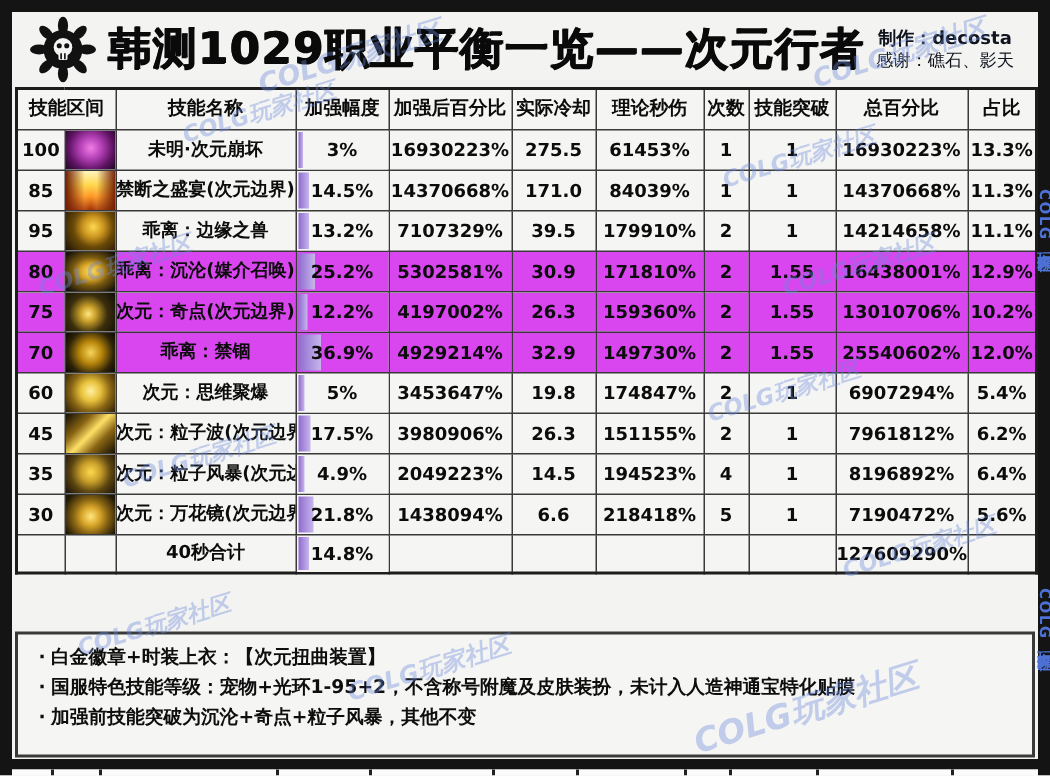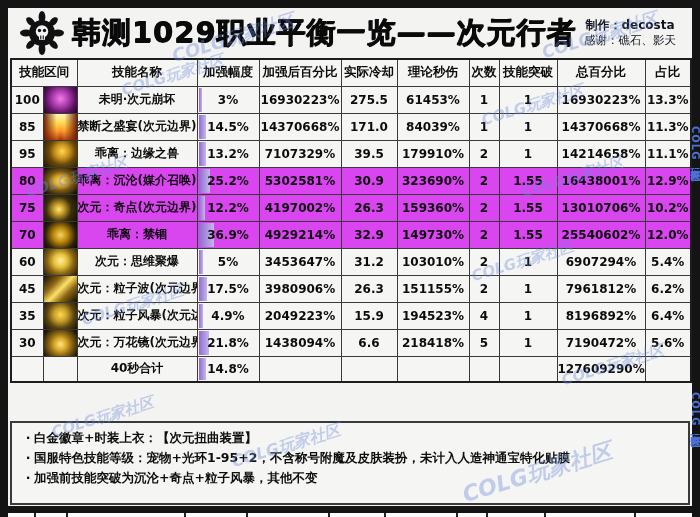--- a/index.html
+++ b/index.html
@@ -190,21 +190,21 @@
         </tr>
         <tr class="hl">
           <td class="c-level">80</td>
           <td class="c-icon">
             <div class="skill-icon i3"></div>
           </td>
           <td class="c-name">乖离：沉沦(媒介召唤)</td>
           <td class="c-boost"><span class="bar" style="width: 11px;"></span><span class="bval">25.2%</span></td>
           <td class="c-pct">5302581%</td>
           <td class="c-cd">30.9</td>
-          <td class="c-dps">323690%</td>
+          <td class="c-dps">171810%</td>
           <td class="c-count">2</td>
           <td class="c-bt">1.55</td>
           <td class="c-total">16438001%</td>
           <td class="c-share">12.9%</td>
         </tr>
         <tr class="hl">
           <td class="c-level">75</td>
           <td class="c-icon">
             <div class="skill-icon i4"></div>
           </td>
@@ -234,22 +234,22 @@
           <td class="c-share">12.0%</td>
         </tr>
         <tr>
           <td class="c-level">60</td>
           <td class="c-icon">
             <div class="skill-icon i6"></div>
           </td>
           <td class="c-name">次元：思维聚爆</td>
           <td class="c-boost"><span class="bar" style="width: 4px;"></span><span class="bval">5%</span></td>
           <td class="c-pct">3453647%</td>
-          <td class="c-cd">31.2</td>
-          <td class="c-dps">103010%</td>
+          <td class="c-cd">19.8</td>
+          <td class="c-dps">174847%</td>
           <td class="c-count">2</td>
           <td class="c-bt">1</td>
           <td class="c-total">6907294%</td>
           <td class="c-share">5.4%</td>
         </tr>
         <tr>
           <td class="c-level">45</td>
           <td class="c-icon">
             <div class="skill-icon i7"></div>
           </td>
@@ -264,21 +264,21 @@
           <td class="c-share">6.2%</td>
         </tr>
         <tr>
           <td class="c-level">35</td>
           <td class="c-icon">
             <div class="skill-icon i9"></div>
           </td>
           <td class="c-name">次元：粒子风暴(次元边界)</td>
           <td class="c-boost"><span class="bar" style="width: 4px;"></span><span class="bval">4.9%</span></td>
           <td class="c-pct">2049223%</td>
-          <td class="c-cd">15.9</td>
+          <td class="c-cd">14.5</td>
           <td class="c-dps">194523%</td>
           <td class="c-count">4</td>
           <td class="c-bt">1</td>
           <td class="c-total">8196892%</td>
           <td class="c-share">6.4%</td>
         </tr>
         <tr>
           <td class="c-level">30</td>
           <td class="c-icon">
             <div class="skill-icon i10"></div>

